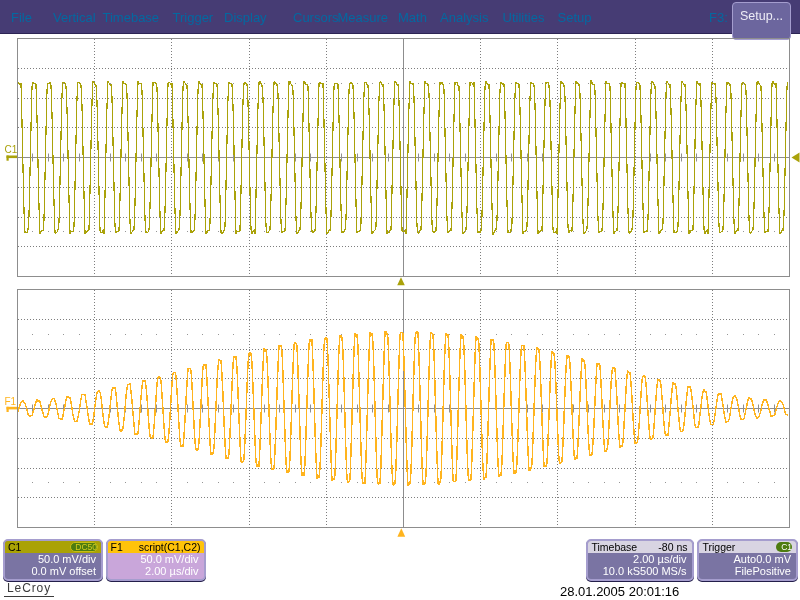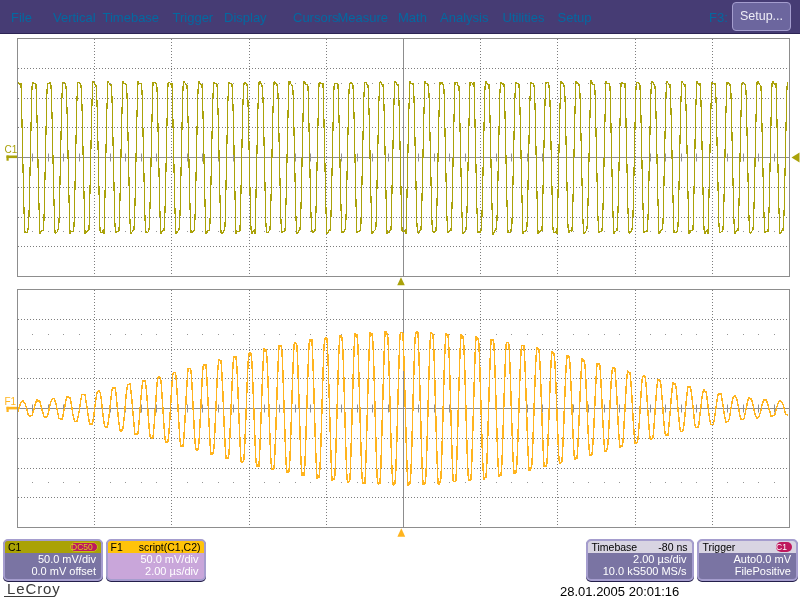--- a/index.html
+++ b/index.html
@@ -1,22 +1,22 @@
 <!DOCTYPE html>
 <html><head><meta charset="utf-8"><title>scope</title><style>
 *{margin:0;padding:0;box-sizing:border-box}
 html,body{width:800px;height:600px;background:#fff;font-family:"Liberation Sans",sans-serif;overflow:hidden;position:relative}
 .menubar{position:absolute;left:0;top:0;width:800px;height:34px;background:#463c74;border-bottom:1px solid #2c2454}
 .mi{position:absolute;top:10px;color:#0369a1;font-size:13px;white-space:nowrap}
-.btn{position:absolute;left:732px;top:2px;width:59px;height:29px;background:#6c669e;border:1px solid #a49dce;border-radius:4px;color:#edecf6;font-size:12.5px;text-align:center;line-height:27px}
+.btn{position:absolute;left:732px;top:2px;width:59px;height:38px;background:#6c669e;border:1px solid #a49dce;border-radius:4px;color:#edecf6;font-size:12.5px;text-align:center;line-height:27px}
 .box{position:absolute;border-radius:5px;border:2px solid #a59dce;background:#7a74a3;overflow:hidden;box-shadow:0 1px 0 #231e4a}
 .tb{height:12px;font-size:10.5px;color:#000;line-height:12px;display:flex;justify-content:space-between;align-items:center}
 .row{font-size:11px;color:#fff;height:12.5px;line-height:12.5px;padding:0 5px;display:flex;justify-content:flex-end}
 .row.r{justify-content:flex-end}
-.badge{border-radius:5px;background:#be185d;text-align:left;display:inline-block}
+.badge{border-radius:5px;background:#4d7c0f;text-align:right;display:inline-block}
 </style></head><body>
 <div class="menubar"></div>
 <span class="mi" style="left:11px">File</span>
 <span class="mi" style="left:53px">Vertical</span>
 <span class="mi" style="left:102.5px">Timebase</span>
 <span class="mi" style="left:172.5px">Trigger</span>
 <span class="mi" style="left:224px">Display</span>
 <span class="mi" style="left:293px">Cursors</span>
 <span class="mi" style="left:337.5px">Measure</span>
 <span class="mi" style="left:398px">Math</span>
@@ -358,14 +358,14 @@
     </div>
  <div class="row">
       <span>Auto</span>
       <span>0.0 mV</span>
     </div>
  <div class="row">
       <span>File</span>
       <span>Positive</span>
     </div>
 </div>
-<div style="position:absolute;left:7px;top:581px;font-size:15px;line-height:15px;color:#3b3b3b;letter-spacing:0.9px">LeCroy</div>
+<div style="position:absolute;left:7px;top:581px;font-size:12px;line-height:15px;color:#3b3b3b;letter-spacing:0.9px">LeCroy</div>
 <div style="position:absolute;left:3.5px;top:595.7px;width:50px;height:1.5px;background:#3b3b3b"></div>
 <div style="position:absolute;left:560px;top:584px;width:226px;font-size:13px;color:#000">28.01.2005 20:01:16</div>
 </body></html>

